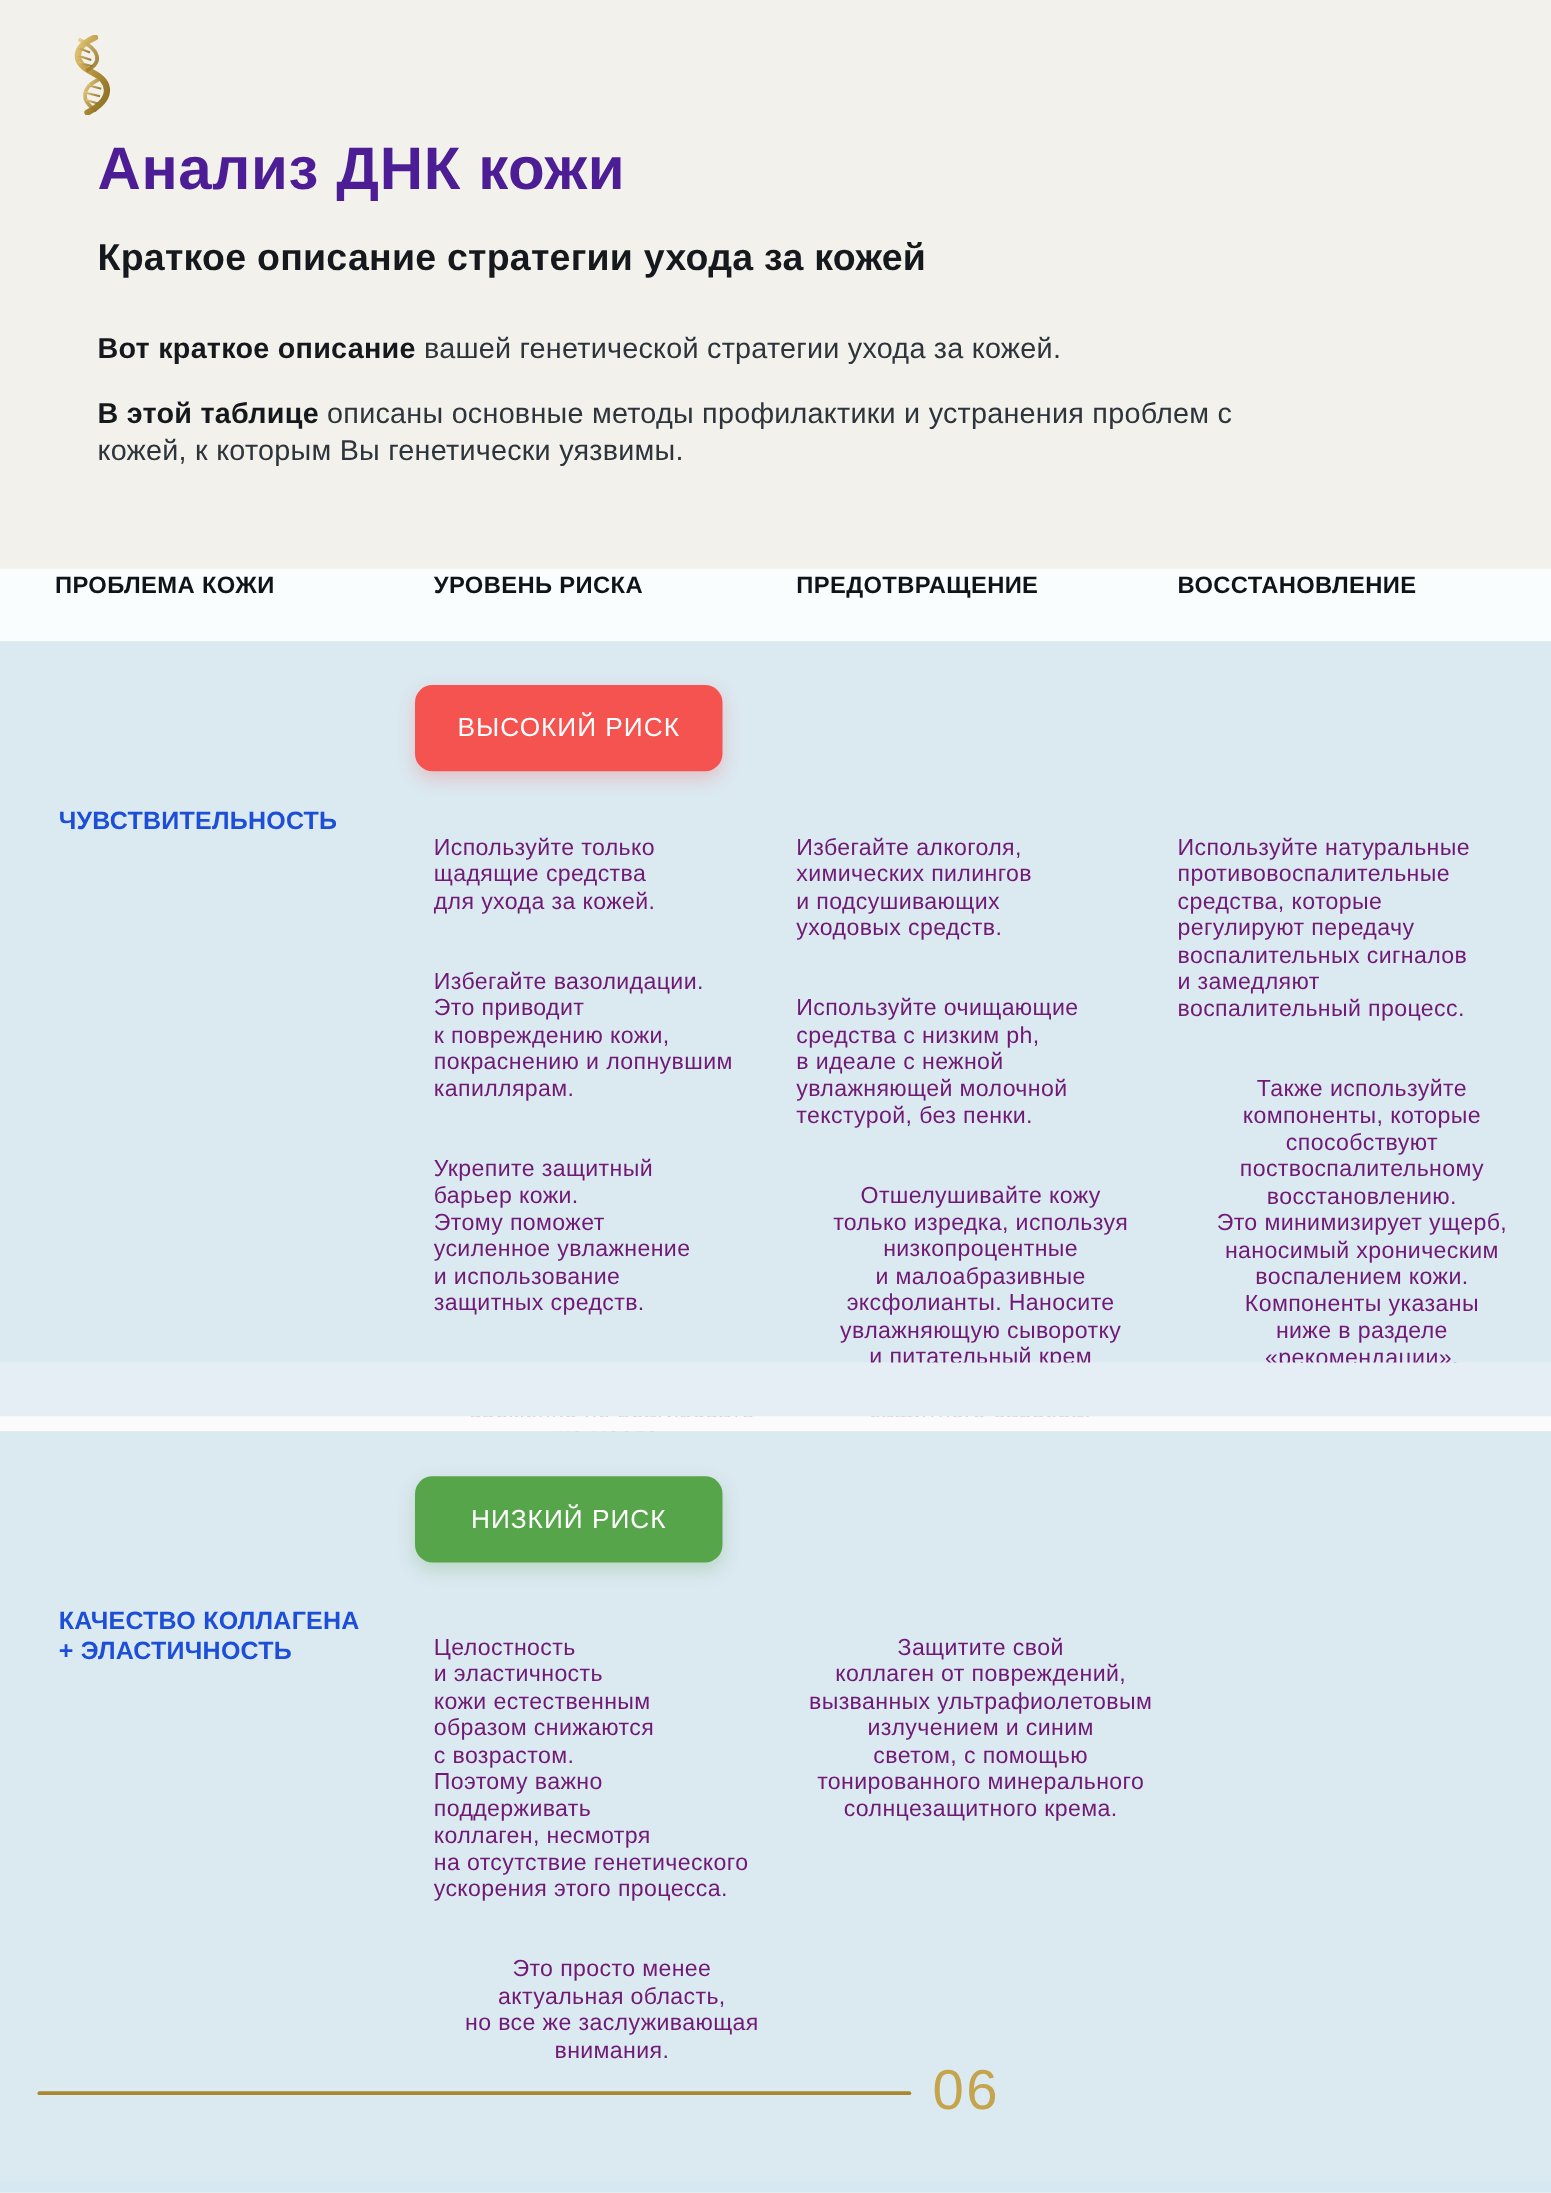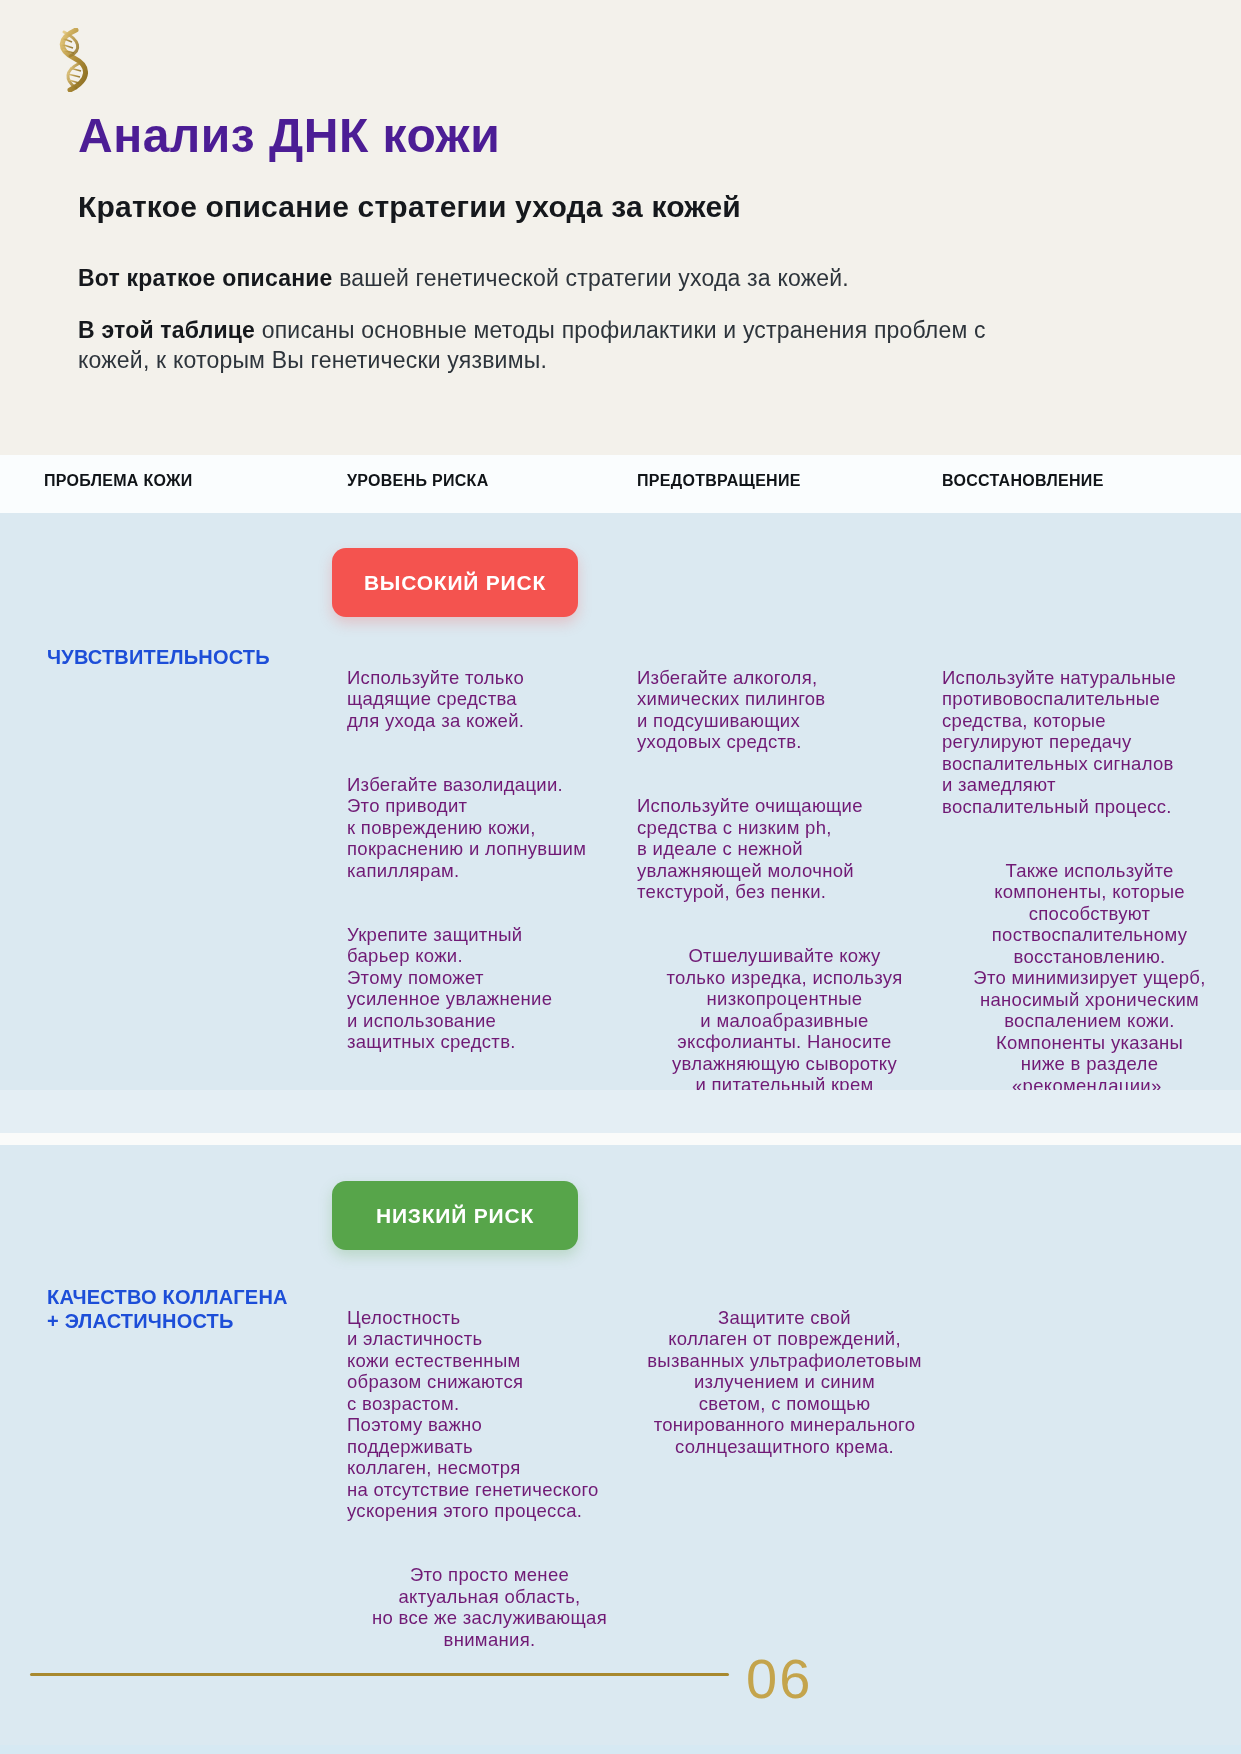--- a/index.html
+++ b/index.html
@@ -31,39 +31,39 @@
   }
   .intro b{color:#15181c;}
   .intro-1{top:240px;}
   .intro-2{top:292px;}
   
   .thead{
     left:0;top:455px;width:1241px;height:58px;
     background:#fafdfe;
   }
   .thead .hcell{
-    position:absolute;top:17px;
-    font-size:16px;font-weight:800;color:#101418;
+    position:absolute;top:3px;
+    font-size:19px;font-weight:800;color:#101418;
     letter-spacing:0.3px;white-space:nowrap;
   }
   .h1{left:44px;} .h2{left:347px;} .h3{left:637px;} .h4{left:942px;}
   
   .section{
     left:0;width:1241px;background:#dbe9f1;
   }
   .sec-1{top:513px;height:577px;}
   .pale-band{left:0;top:1090px;width:1241px;height:43px;background:#e4eef4;}
   .sec-gap{left:0;top:1133px;width:1241px;height:12px;background:#fafbfa;}
   .sec-2{top:1145px;height:656px;}
   
   .badge{
     position:absolute;left:332px;width:246px;height:69px;
     border-radius:14px;
     display:flex;align-items:center;justify-content:center;
-    font-size:21px;font-weight:700;color:#ffffff;
+    font-size:21px;font-weight:400;color:#ffffff;
     letter-spacing:0.8px;white-space:nowrap;
   }
   .badge-high{top:35px;background:#f4534f;box-shadow:0 6px 14px rgba(244,83,79,0.25);}
   .badge-low{top:36px;background:#57a54a;box-shadow:0 6px 14px rgba(87,165,74,0.25);}
   
   .col{
     position:absolute;
     font-size:18.5px;line-height:21.5px;color:#701a75;
     letter-spacing:0.3px;white-space:pre-line;
   }
@@ -76,21 +76,21 @@
     font-size:20px;font-weight:800;color:#1d4ed8;
     line-height:24px;letter-spacing:0.2px;
   }
   .col-risk{left:347px;width:285px;}
   .col-prevention{left:637px;width:295px;}
   .col-recovery{left:942px;width:295px;}
   
   .gold-line{left:30px;top:1673px;width:699px;height:3px;background:#a8892f;border-radius:2px;}
   .page-number{
     left:746px;top:1646px;
-    font-size:56px;font-weight:400;color:#c4a44c;
+    font-size:45px;font-weight:400;color:#c4a44c;
     letter-spacing:2px;
   }
   .bottom-strip{left:0;top:1745px;width:1241px;height:9px;background:#d6e9f3;}
 </style>
 </head>
 <body>
 
 <div class="abs logo">
   <svg width="44" height="64" viewBox="0 0 44 64">
     <defs>

